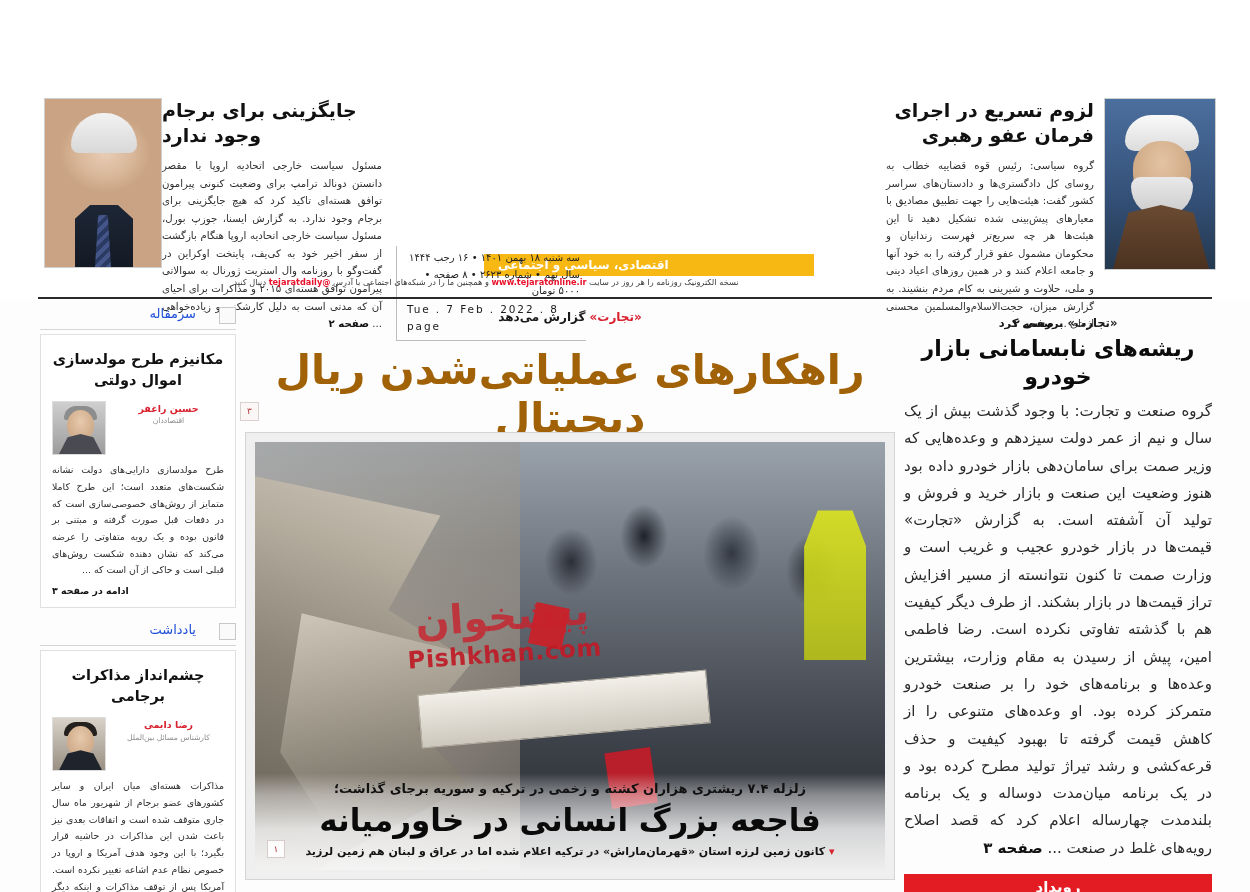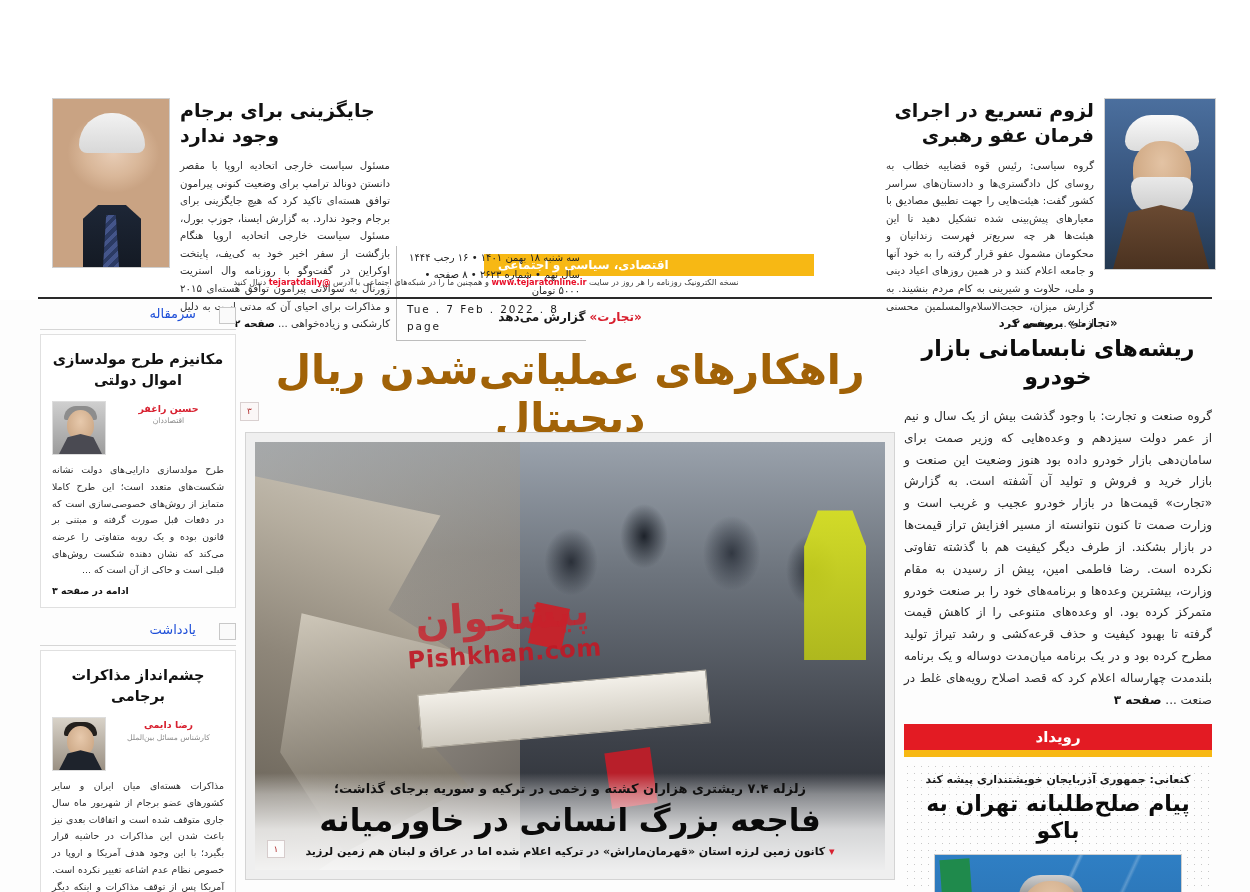--- a/index.html
+++ b/index.html
@@ -23,23 +23,23 @@
     width: 1250px; height: 300px;
     background: #ffffff;
   }
   .masthead-rule {
     position: absolute; top: 297px; left: 38px;
     width: 1174px; height: 2px; background: #2a2a2a;
   }
 
   
   .teaser-left {
-    position: absolute; top: 98px; left: 52px;
+    position: absolute; top: 98px; left: 44px;
     width: 338px; height: 195px;
-    display: flex; flex-direction: row-reverse; gap: 10px;
+    display: flex; flex-direction: row-reverse; 
   }
   .teaser-left .photo {
     width: 118px; height: 170px;
     border: 1px solid #cfcfcf; flex: 0 0 118px;
     background:
       radial-gradient(ellipse 46px 40px at 52% 32%, #e8cdb6 0%, #d9b799 60%, #c9a383 100%),
       linear-gradient(180deg, #3b3a38 0%, #4b4641 38%, #2e2b28 100%);
     position: relative; overflow: hidden;
   }
   .teaser-left .photo::before {
@@ -314,22 +314,22 @@
   }
   .r-kicker.dark { color: #1a1a1a; }
   .r-head {
     text-align: center; font-size: 25px; font-weight: bold; color: #0c0c0c;
     line-height: 1.25; margin-top: 5px; letter-spacing: -0.6px;
   }
   .r-head.sm { font-size: 22px; }
   .r-rule { border-top: 1.5px solid #222; margin-top: 20px; }
   .pg-r1 { position: absolute; right: 1px; top: 66px; }
   .r-body {
-    font-size: 12px; color: #2a2a2a; line-height: 1.82;
-    text-align: justify; margin-top: 16px;
+    font-size: 15px; color: #2a2a2a; line-height: 1.82;
+    text-align: justify; margin-top: 8px;
   }
   .r-body .pg { font-weight: bold; color: #111; }
   .event-bar {
     margin-top: 12px; height: 26px; background: #e31b23;
     color: #fff; font-size: 15px; font-weight: bold;
     text-align: center; line-height: 26px;
   }
   .event-strip { height: 7px; background: #f7b814; }
   .dotted-box {
     margin-top: 6px; padding: 10px 8px 8px; position: relative;

